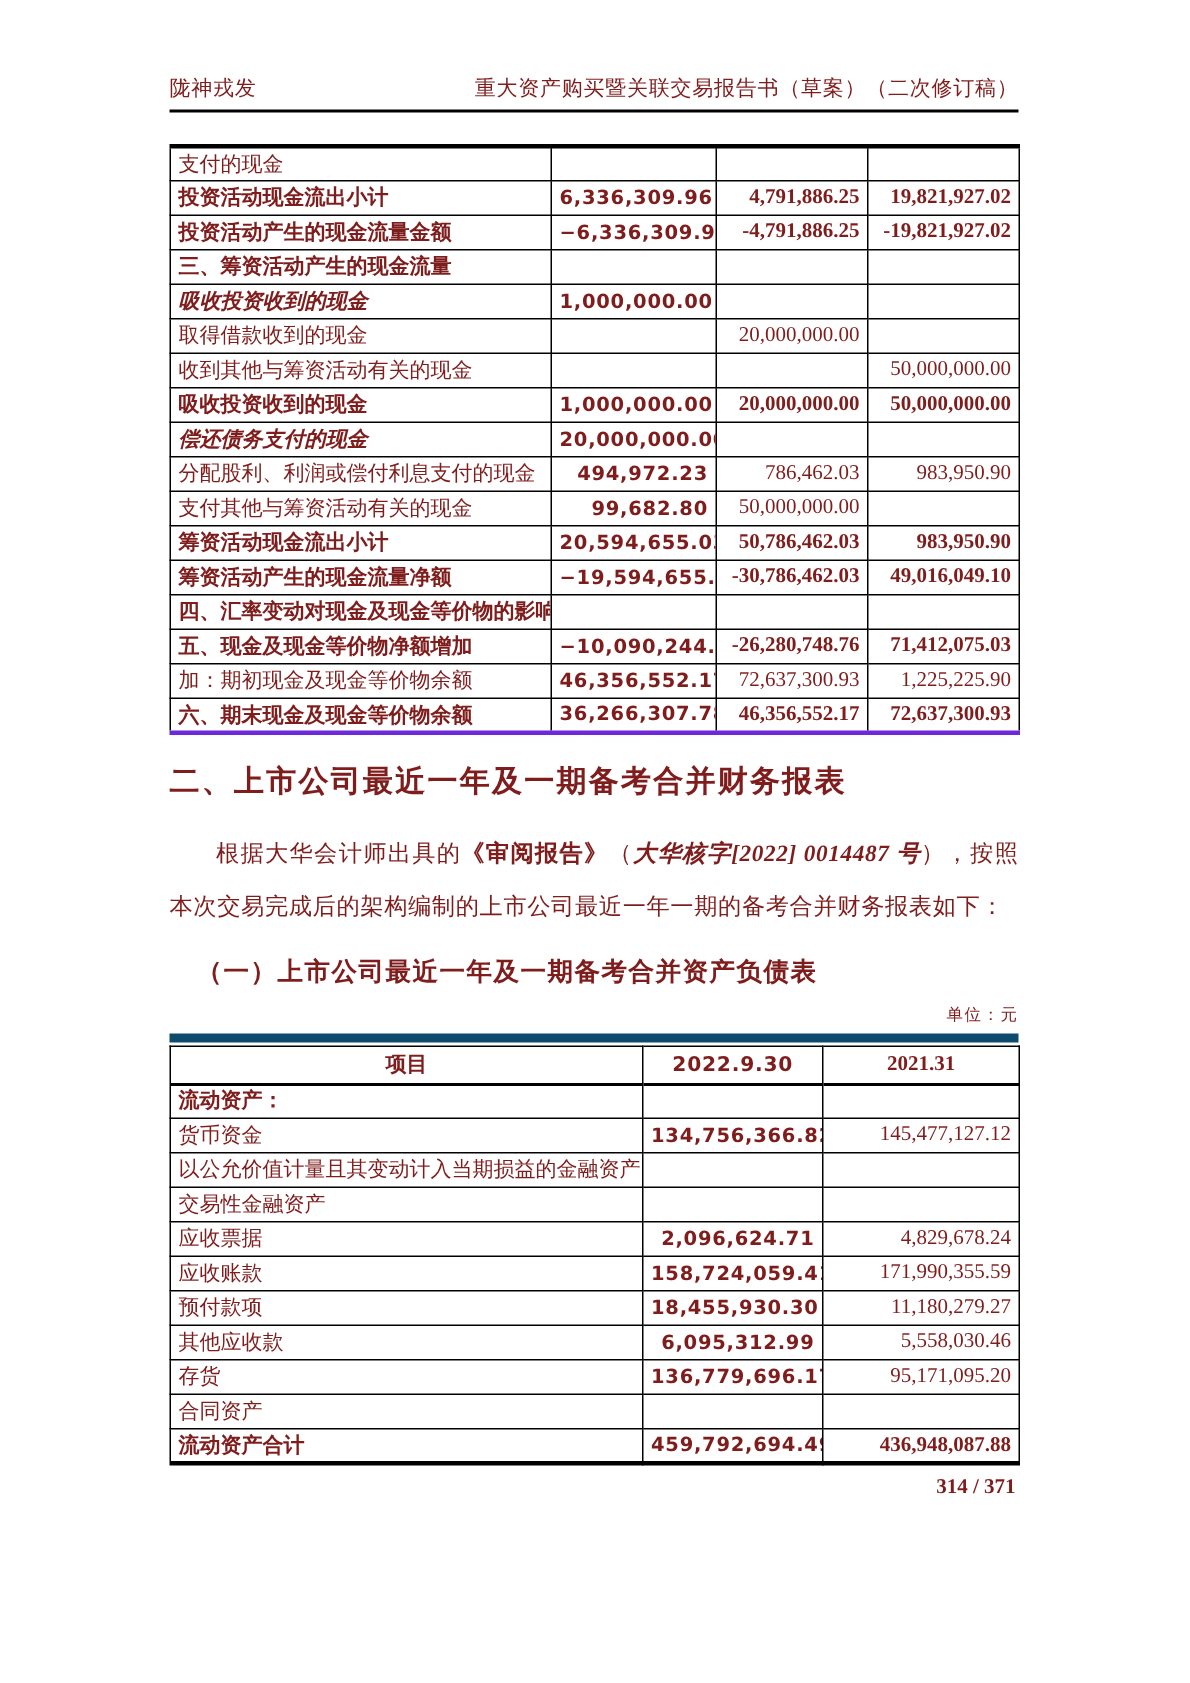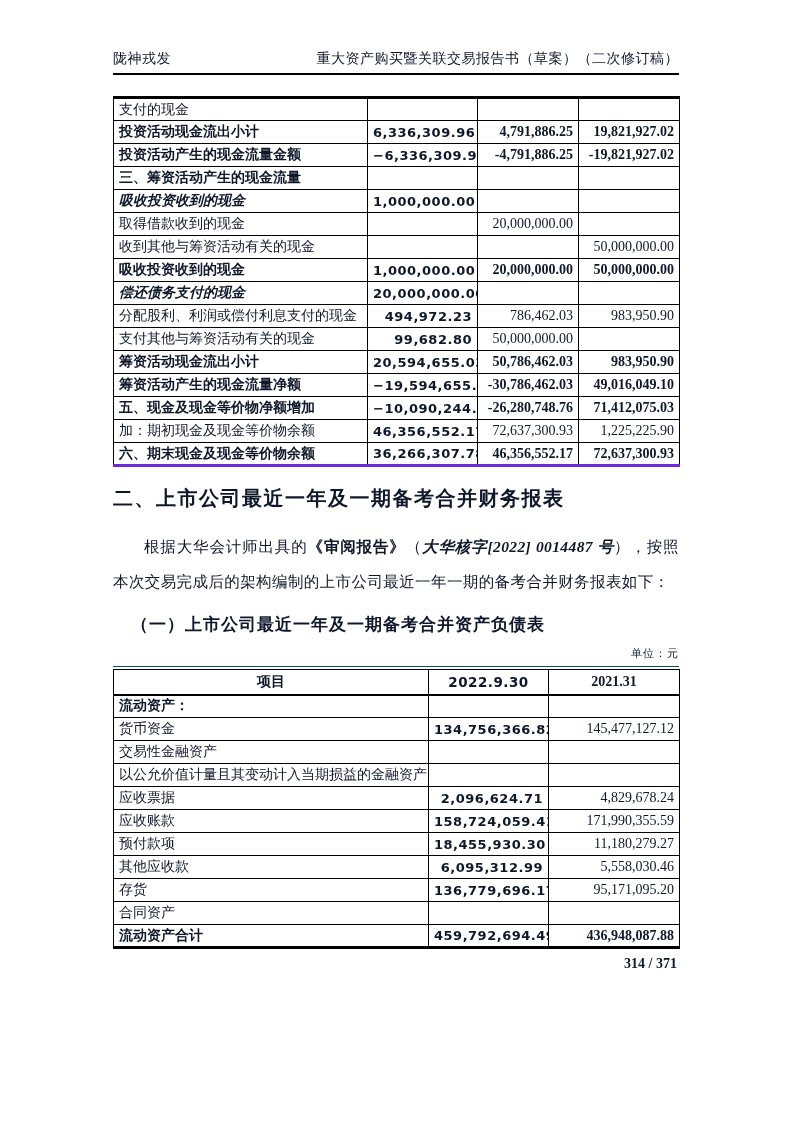--- a/index.html
+++ b/index.html
@@ -4,21 +4,21 @@
 <style>
   html,body{margin:0;padding:0;background:#ffffff;}
   .page{
     position:relative;
     width:793px;height:1122px;
     margin:0 auto;
     background:#ffffff;
     box-sizing:border-box;
     padding:50px 114px 0 113px;
     font-family:"Liberation Serif","DejaVu Serif",serif;
-    color:#0f172a;
+    color:#7f1d1d;
     overflow:hidden;
   }
   
   .pg-header{
     display:flex;justify-content:space-between;align-items:flex-end;
     font-size:14px;letter-spacing:0.5px;
     padding-bottom:5px;border-bottom:2px solid #000;
   }
   
   table{border-collapse:collapse;table-layout:fixed;width:566px;}
@@ -45,21 +45,21 @@
   p.para{
     margin:17px 0 0 0;
     font-size:15.5px;line-height:35px;letter-spacing:0.4px;
     text-align:justify;text-indent:2em;
     word-break:break-all;
   }
   p.para .bd{font-weight:bold;}
   p.para .bi{font-weight:bold;font-style:italic;}
   .unit{font-size:11px;text-align:right;margin:10px 0 4px 0;letter-spacing:1px;}
   
-  .t2wrap{margin-top:5px;width:566px;border-top:1px solid #0c4a6e;padding-top:2px;}
+  .t2wrap{margin-top:5px;width:566px;border-top:6px solid #0c4a6e;padding-top:2px;}
   .t2{border-top:1px solid #000;border-bottom:3px solid #000;}
   .t2 th{font-size:14px;height:25px;border-bottom:2px solid #000;text-align:center;}
   th.hitem{font-weight:bold;font-family:"Liberation Sans","DejaVu Sans",sans-serif;}
   th.h2022{font-weight:bold;font-family:"DejaVu Sans","Liberation Sans",sans-serif;font-size:13.5px;letter-spacing:0.5px;}
   th.h2021{font-weight:bold;font-family:"Liberation Serif","DejaVu Serif",serif;margin-top:24px;}
   
   .pgnum{
     margin-top:7px;text-align:right;
     font-weight:bold;font-size:14px;
     font-family:"Liberation Serif","DejaVu Serif",serif;
@@ -156,20 +156,26 @@
           <td class="n n2 nb">50,786,462.03</td>
           <td class="n n3 nb">983,950.90</td>
         </tr>
         <tr>
           <td class="lab b">筹资活动产生的现金流量净额</td>
           <td class="n n1 nb">−19,594,655.03</td>
           <td class="n n2 nb">-30,786,462.03</td>
           <td class="n n3 nb">49,016,049.10</td>
         </tr>
         <tr>
+          <td class="lab b">四、汇率变动对现金及现金等价物的影响</td>
+          <td class="n n1"></td>
+          <td class="n n2"></td>
+          <td class="n n3"></td>
+        </tr>
+        <tr>
           <td class="lab b">五、现金及现金等价物净额增加</td>
           <td class="n n1 nb">−10,090,244.39</td>
           <td class="n n2 nb">-26,280,748.76</td>
           <td class="n n3 nb">71,412,075.03</td>
         </tr>
         <tr>
           <td class="lab">加：期初现金及现金等价物余额</td>
           <td class="n n1">46,356,552.17</td>
           <td class="n n2">72,637,300.93</td>
           <td class="n n3">1,225,225.90</td>
@@ -210,26 +216,26 @@
             <td class="lab b">流动资产：</td>
             <td class="n n1"></td>
             <td class="n n2"></td>
           </tr>
           <tr>
             <td class="lab">货币资金</td>
             <td class="n n1">134,756,366.82</td>
             <td class="n n2">145,477,127.12</td>
           </tr>
           <tr>
+            <td class="lab">以公允价值计量且其变动计入当期损益的金融资产</td>
+            <td class="n n1"></td>
+            <td class="n n2"></td>
+          </tr>
+          <tr>
             <td class="lab">交易性金融资产</td>
-            <td class="n n1"></td>
-            <td class="n n2"></td>
-          </tr>
-          <tr>
-            <td class="lab">以公允价值计量且其变动计入当期损益的金融资产</td>
             <td class="n n1"></td>
             <td class="n n2"></td>
           </tr>
           <tr>
             <td class="lab">应收票据</td>
             <td class="n n1">2,096,624.71</td>
             <td class="n n2">4,829,678.24</td>
           </tr>
           <tr>
             <td class="lab">应收账款</td>

